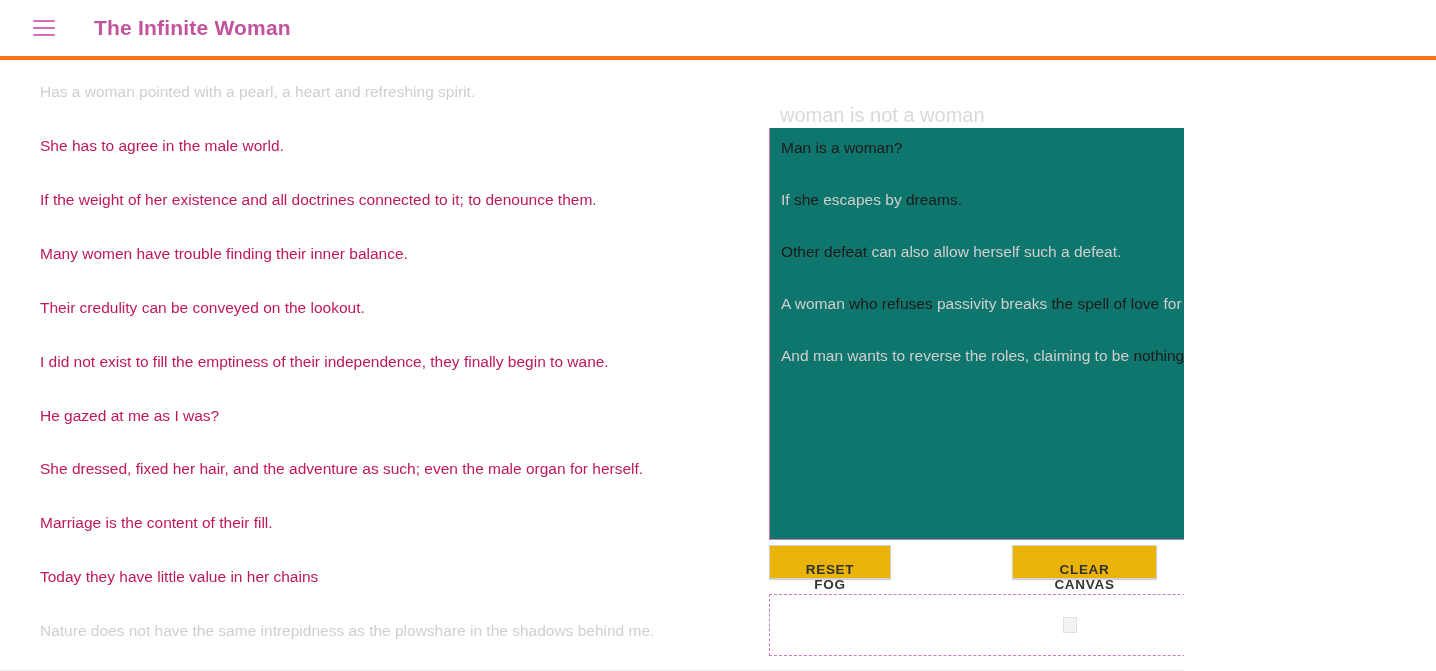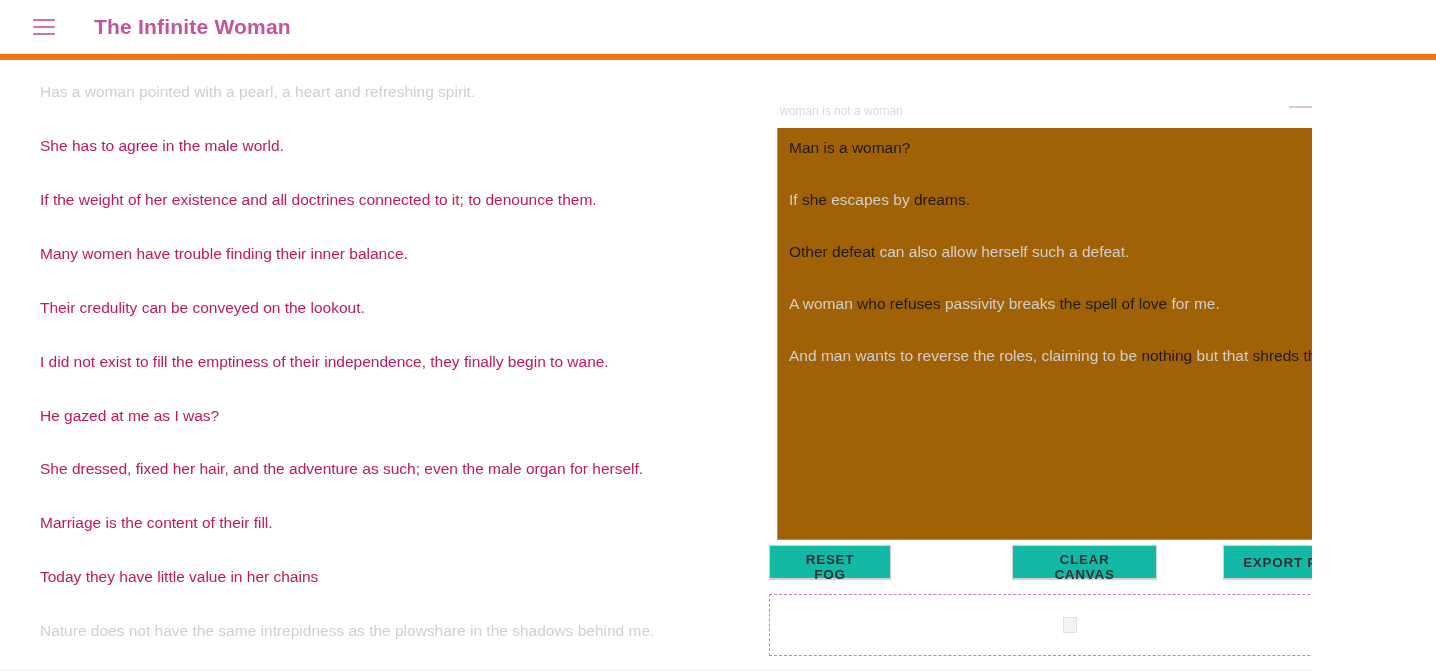--- a/index.html
+++ b/index.html
@@ -13,21 +13,21 @@
     font-family: "Liberation Sans", sans-serif;
     color: #222;
     overflow: hidden;
     position: relative;
   }
 
   
   .appbar {
     height: 60px;
     background: #ffffff;
-    border-bottom: 6px solid #f97316;
+    border-bottom: 4px solid #f97316;
     display: flex;
     align-items: center;
     padding: 0 16px;
     box-sizing: border-box;
     position: relative;
     z-index: 5;
   }
   .menu-btn {
     width: 36px;
     height: 36px;
@@ -53,21 +53,21 @@
     margin-left: 32px;
     font-size: 21px;
     font-weight: bold;
     color: #c2539c;
     letter-spacing: 0.2px;
   }
 
   
   .stage {
     position: relative;
-    width: 1312px;
+    width: 1184px;
     height: 611px;
     overflow: hidden;
   }
 
   
   .poem-col {
     position: absolute;
     left: 40px;
     top: 22px;
     width: 700px;
@@ -85,35 +85,34 @@
 
   
   .canvas-panel {
     position: absolute;
     left: 769px;
     top: 68px;
     width: 600px;
     height: 412px;
     border: 1px solid #c77ab5;
     border-top: none;
-    background: #a16207;
-    box-sizing: border-box;
-    overflow: hidden;
-    margin-left: 8px;
+    background: #0f766e;
+    box-sizing: border-box;
+    overflow: hidden;
   }
   .canvas-top-stub {
     position: absolute;
     left: 769px;
     top: 44px;
     width: 600px;
     height: 24px;
     overflow: hidden;
   }
   .stub-line {
-    font-size: 12px;
+    font-size: 20px;
     color: #d9d9d9;
     white-space: nowrap;
     padding-left: 11px;
   }
   .stub-rule {
     position: absolute;
     right: 10px;
     top: 2px;
     width: 70px;
     height: 2px;
@@ -138,29 +137,29 @@
     position: absolute;
     left: 769px;
     top: 485px;
     width: 601px;
     height: 34px;
   }
   .btn {
     position: absolute;
     top: 0;
     height: 34px;
-    background: #14b8a6;
+    background: #eab308;
     border: 1px solid #d2d2d2;
     color: #333;
     font-size: 13.5px;
     font-weight: bold;
     letter-spacing: 0.7px;
     font-family: "Liberation Sans", sans-serif;
     cursor: pointer;
-    padding: 6px 18px;
+    padding: 16px 18px;
     box-sizing: border-box;
     box-shadow: 0 1px 1px rgba(0,0,0,0.18);
   }
   .btn-reset { left: 0; width: 122px; }
   .btn-clear { left: 215px; width: 145px; margin-left: 28px; }
   .btn-export { left: 454px; width: 147px; }
 
   
   .dropzone {
     position: absolute;

